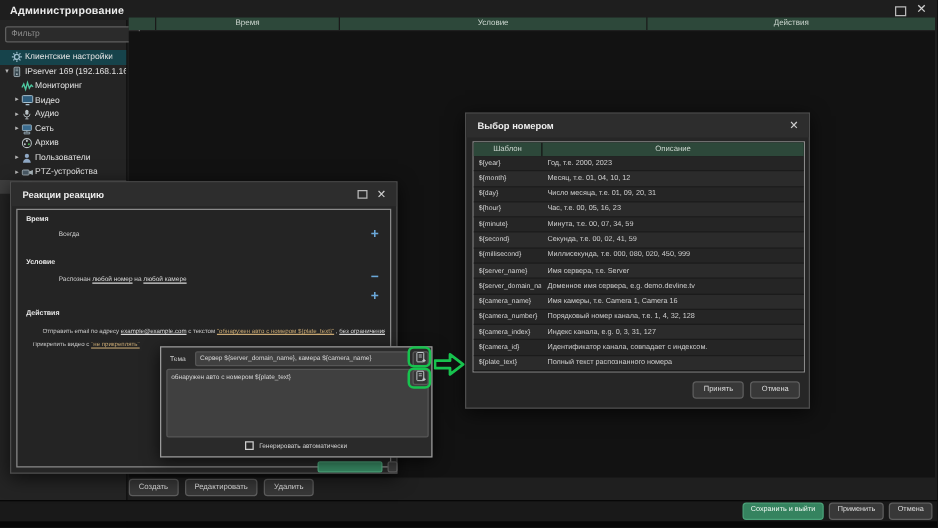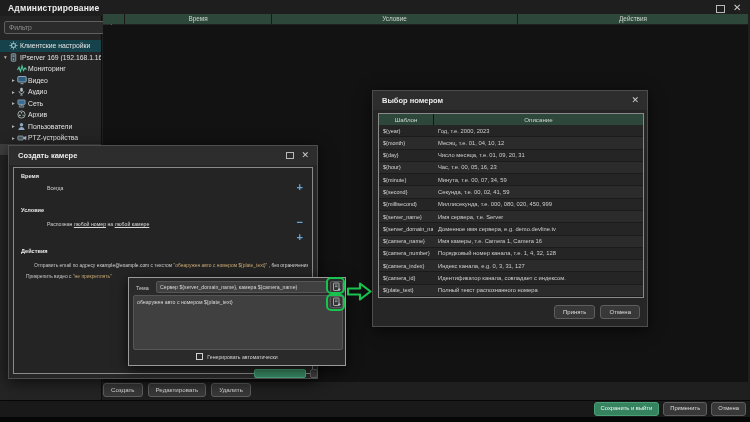--- a/index.html
+++ b/index.html
@@ -235,21 +235,21 @@
 
   <div class="abs bottom-bar">
     <button class="btn green">Сохранить и выйти</button>
     <button class="btn">Применить</button>
     <button class="btn">Отмена</button>
   </div>
   <div class="abs bottom-strip"></div>
 
   <div class="abs dialog dlg-create">
     <div class="dlg-title">
-      <span class="t">Создать камере</span>
+      <span class="t">Реакции реакцию</span>
       <span class="dlg-max"></span>
       <span class="dlg-close">✕</span>
     </div>
     <div class="dlg-create-body">
       <div class="sect" style="left:7px;top:5px">Время</div>
       <div class="val" style="left:33px;top:17px">Всегда</div>
       <div class="pm" style="top:14px">+</div>
 
       <div class="sect" style="left:7px;top:39px">Условие</div>
       <div class="val" style="left:33px;top:53px"><span class="seg-plain">Распознан </span><span class="seg-link">любой номер</span><span class="seg-plain"> на </span><span class="seg-link">любой камере</span></div>

